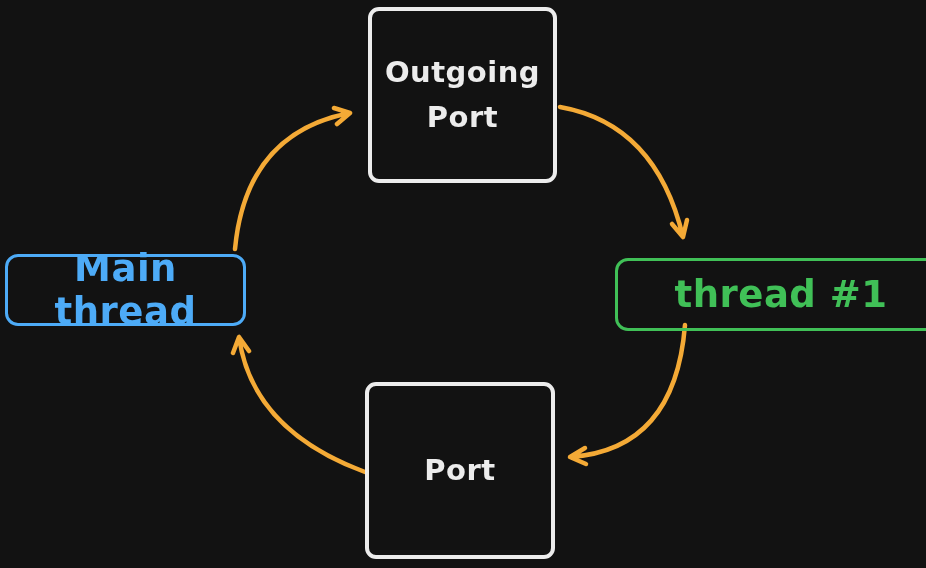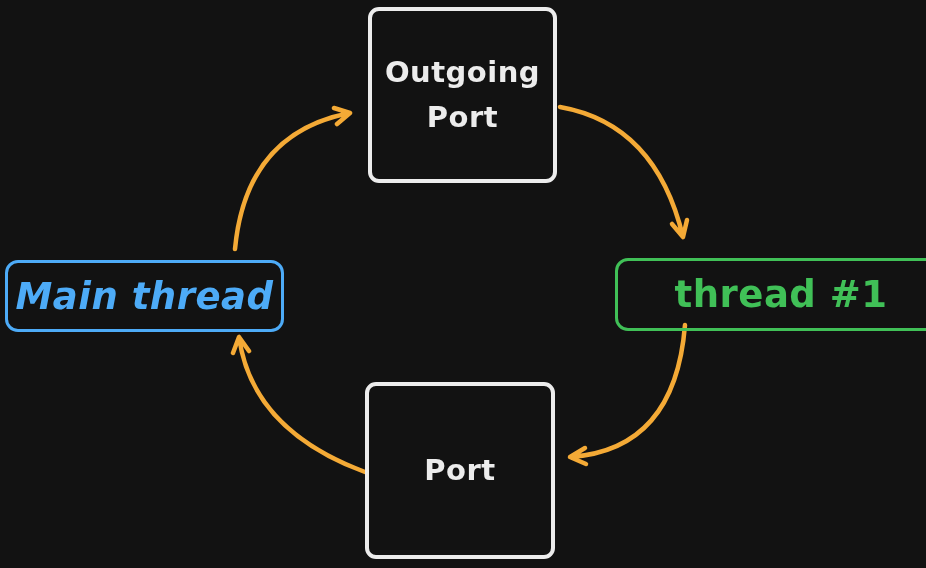--- a/index.html
+++ b/index.html
@@ -52,21 +52,21 @@
     color: #4dabf7;
     font-size: 37px;
   }
   .node-green {
     border: 3.5px solid #40c057;
     border-radius: 13px;
     color: #40c057;
     font-size: 37px;
   }
   .node-outgoing-port  { left: 368px; top: 7px;   width: 189px; height: 176px; }
-  .node-main-thread    { left: 5px;   top: 260px; width: 279px; height: 72px; font-style: italic;  }
+  .node-main-thread    { left: 5px;   top: 254px; width: 241px; height: 72px;  }
   .node-thread-1       { left: 615px; top: 250px; width: 332px; height: 73px; margin-top: 8px;  }
   .node-incoming-port  { left: 365px; top: 382px; width: 190px; height: 177px; }
   .node-label-line { display: block; }
 </style>
 </head>
 <body>
 
 <div class="canvas">
 
   <svg class="edges-layer" viewBox="0 0 926 568" xmlns="http://www.w3.org/2000/svg">

